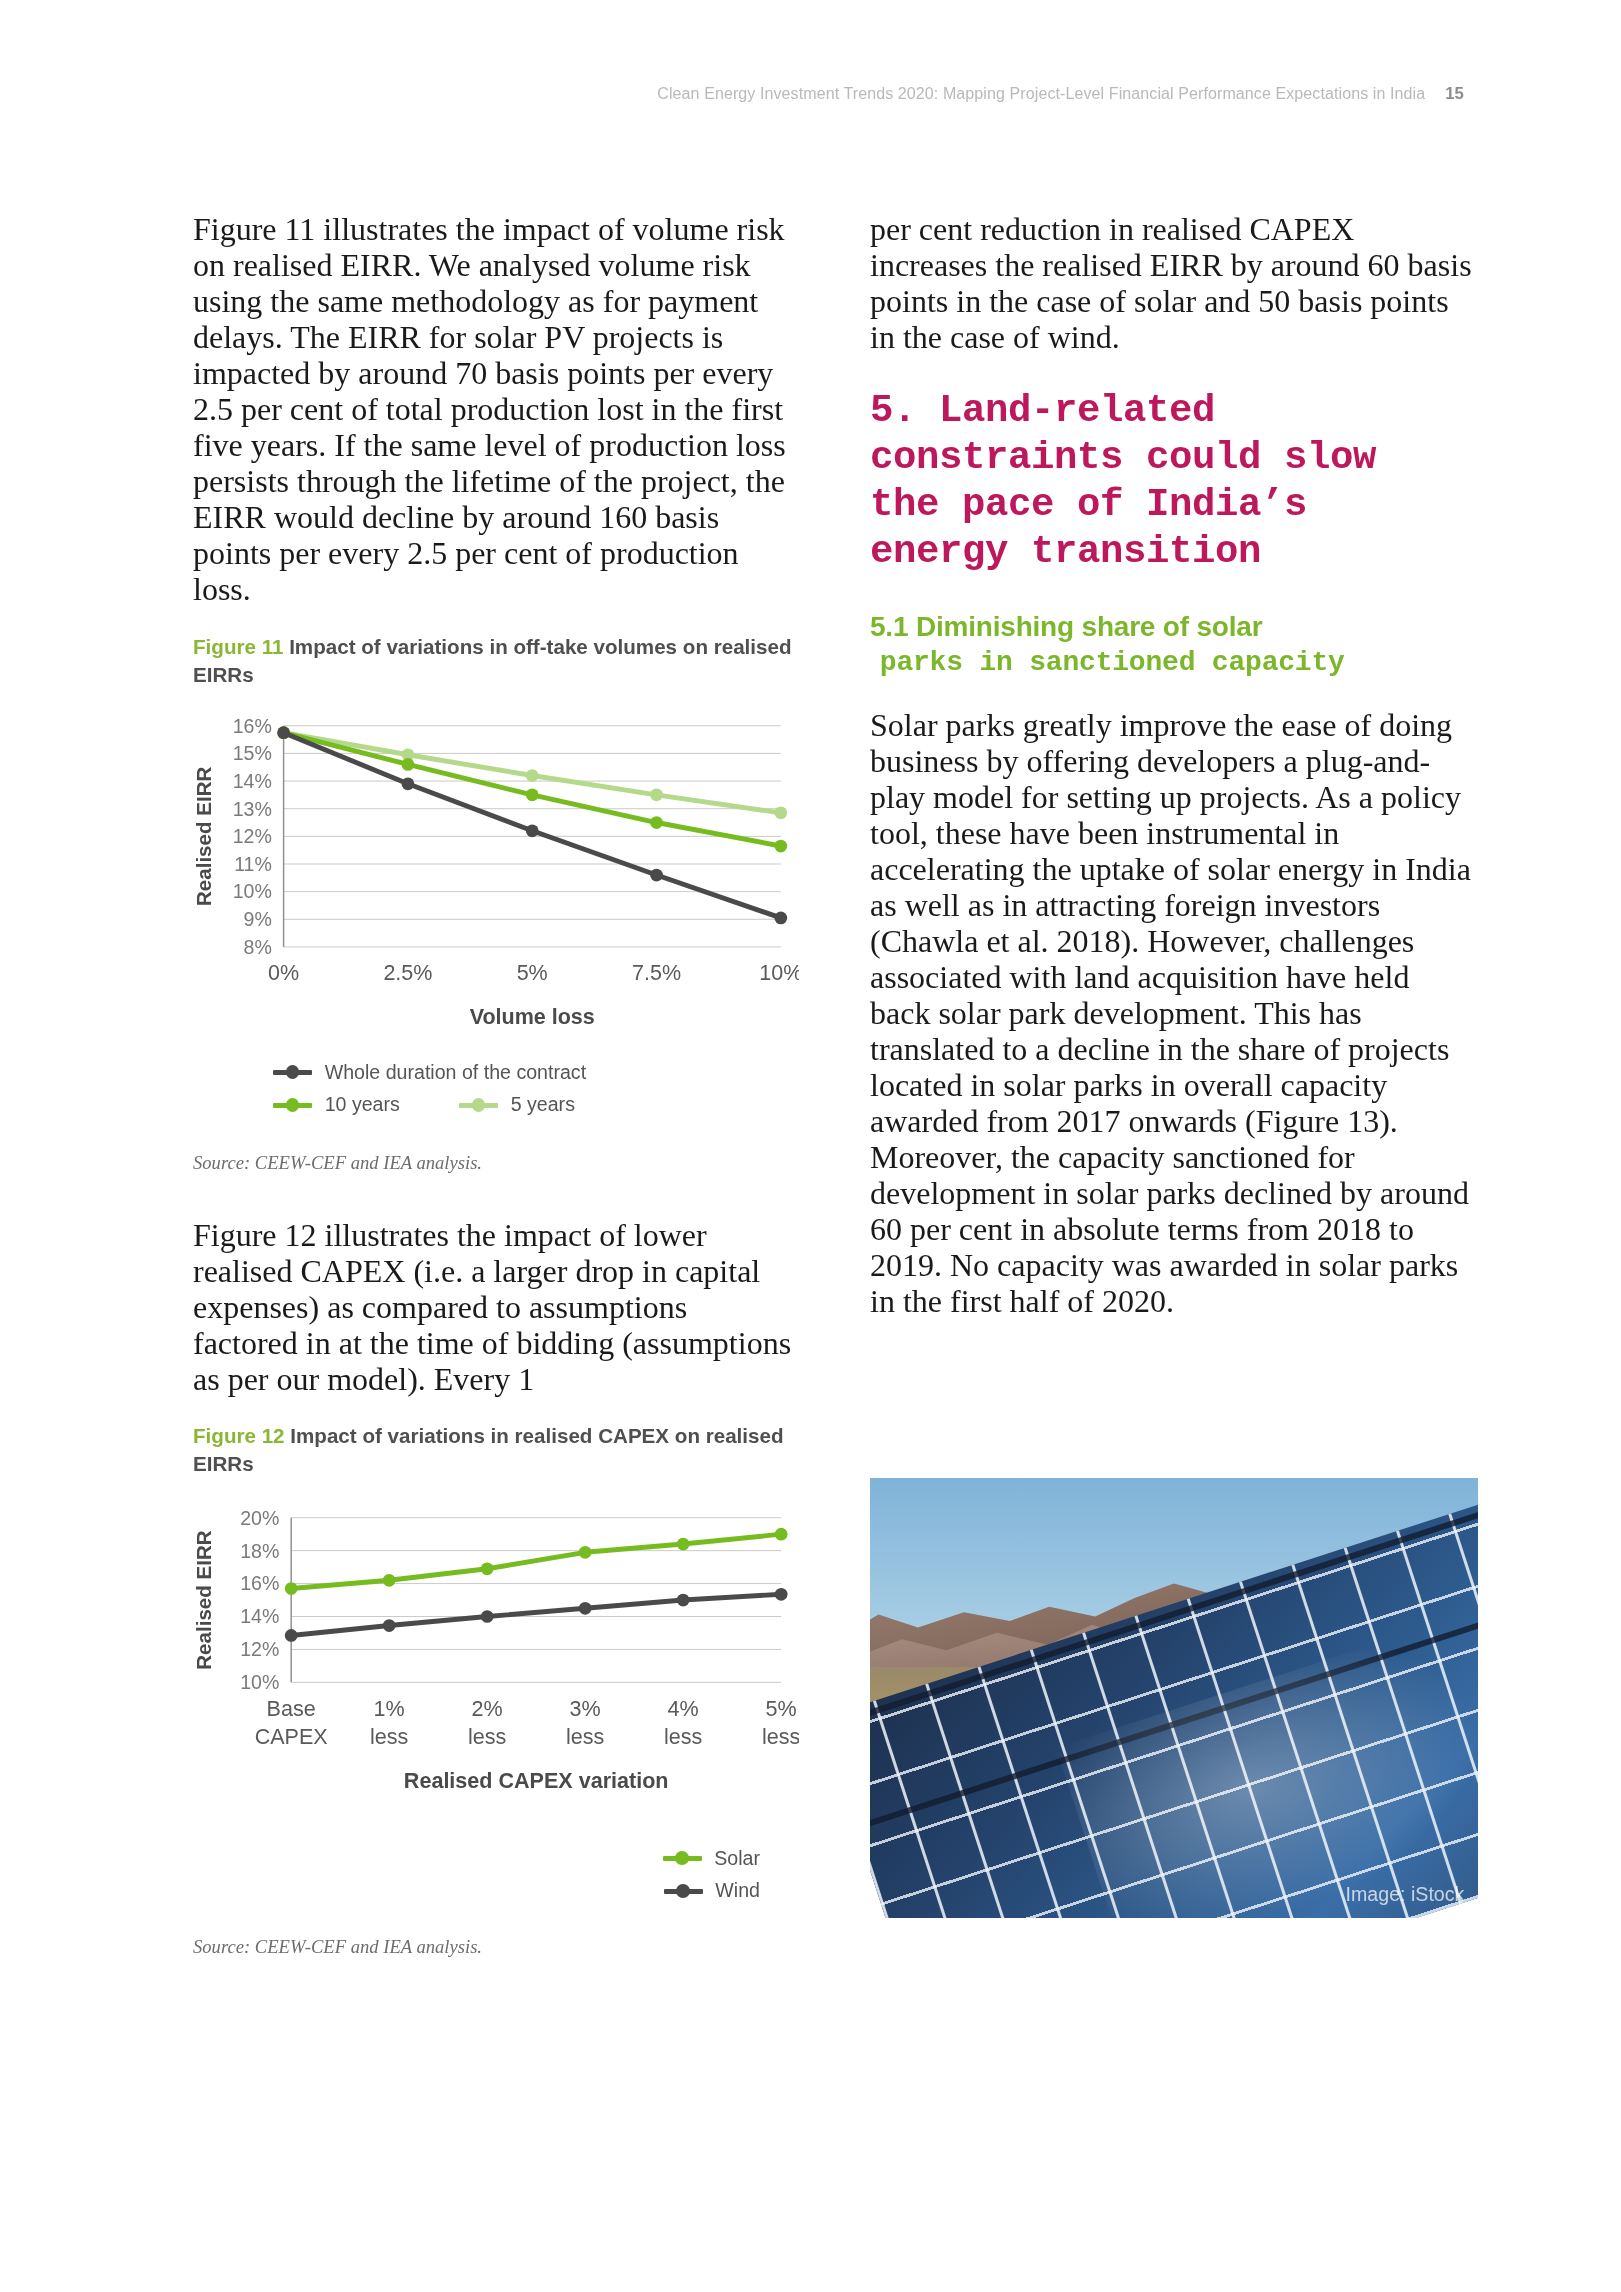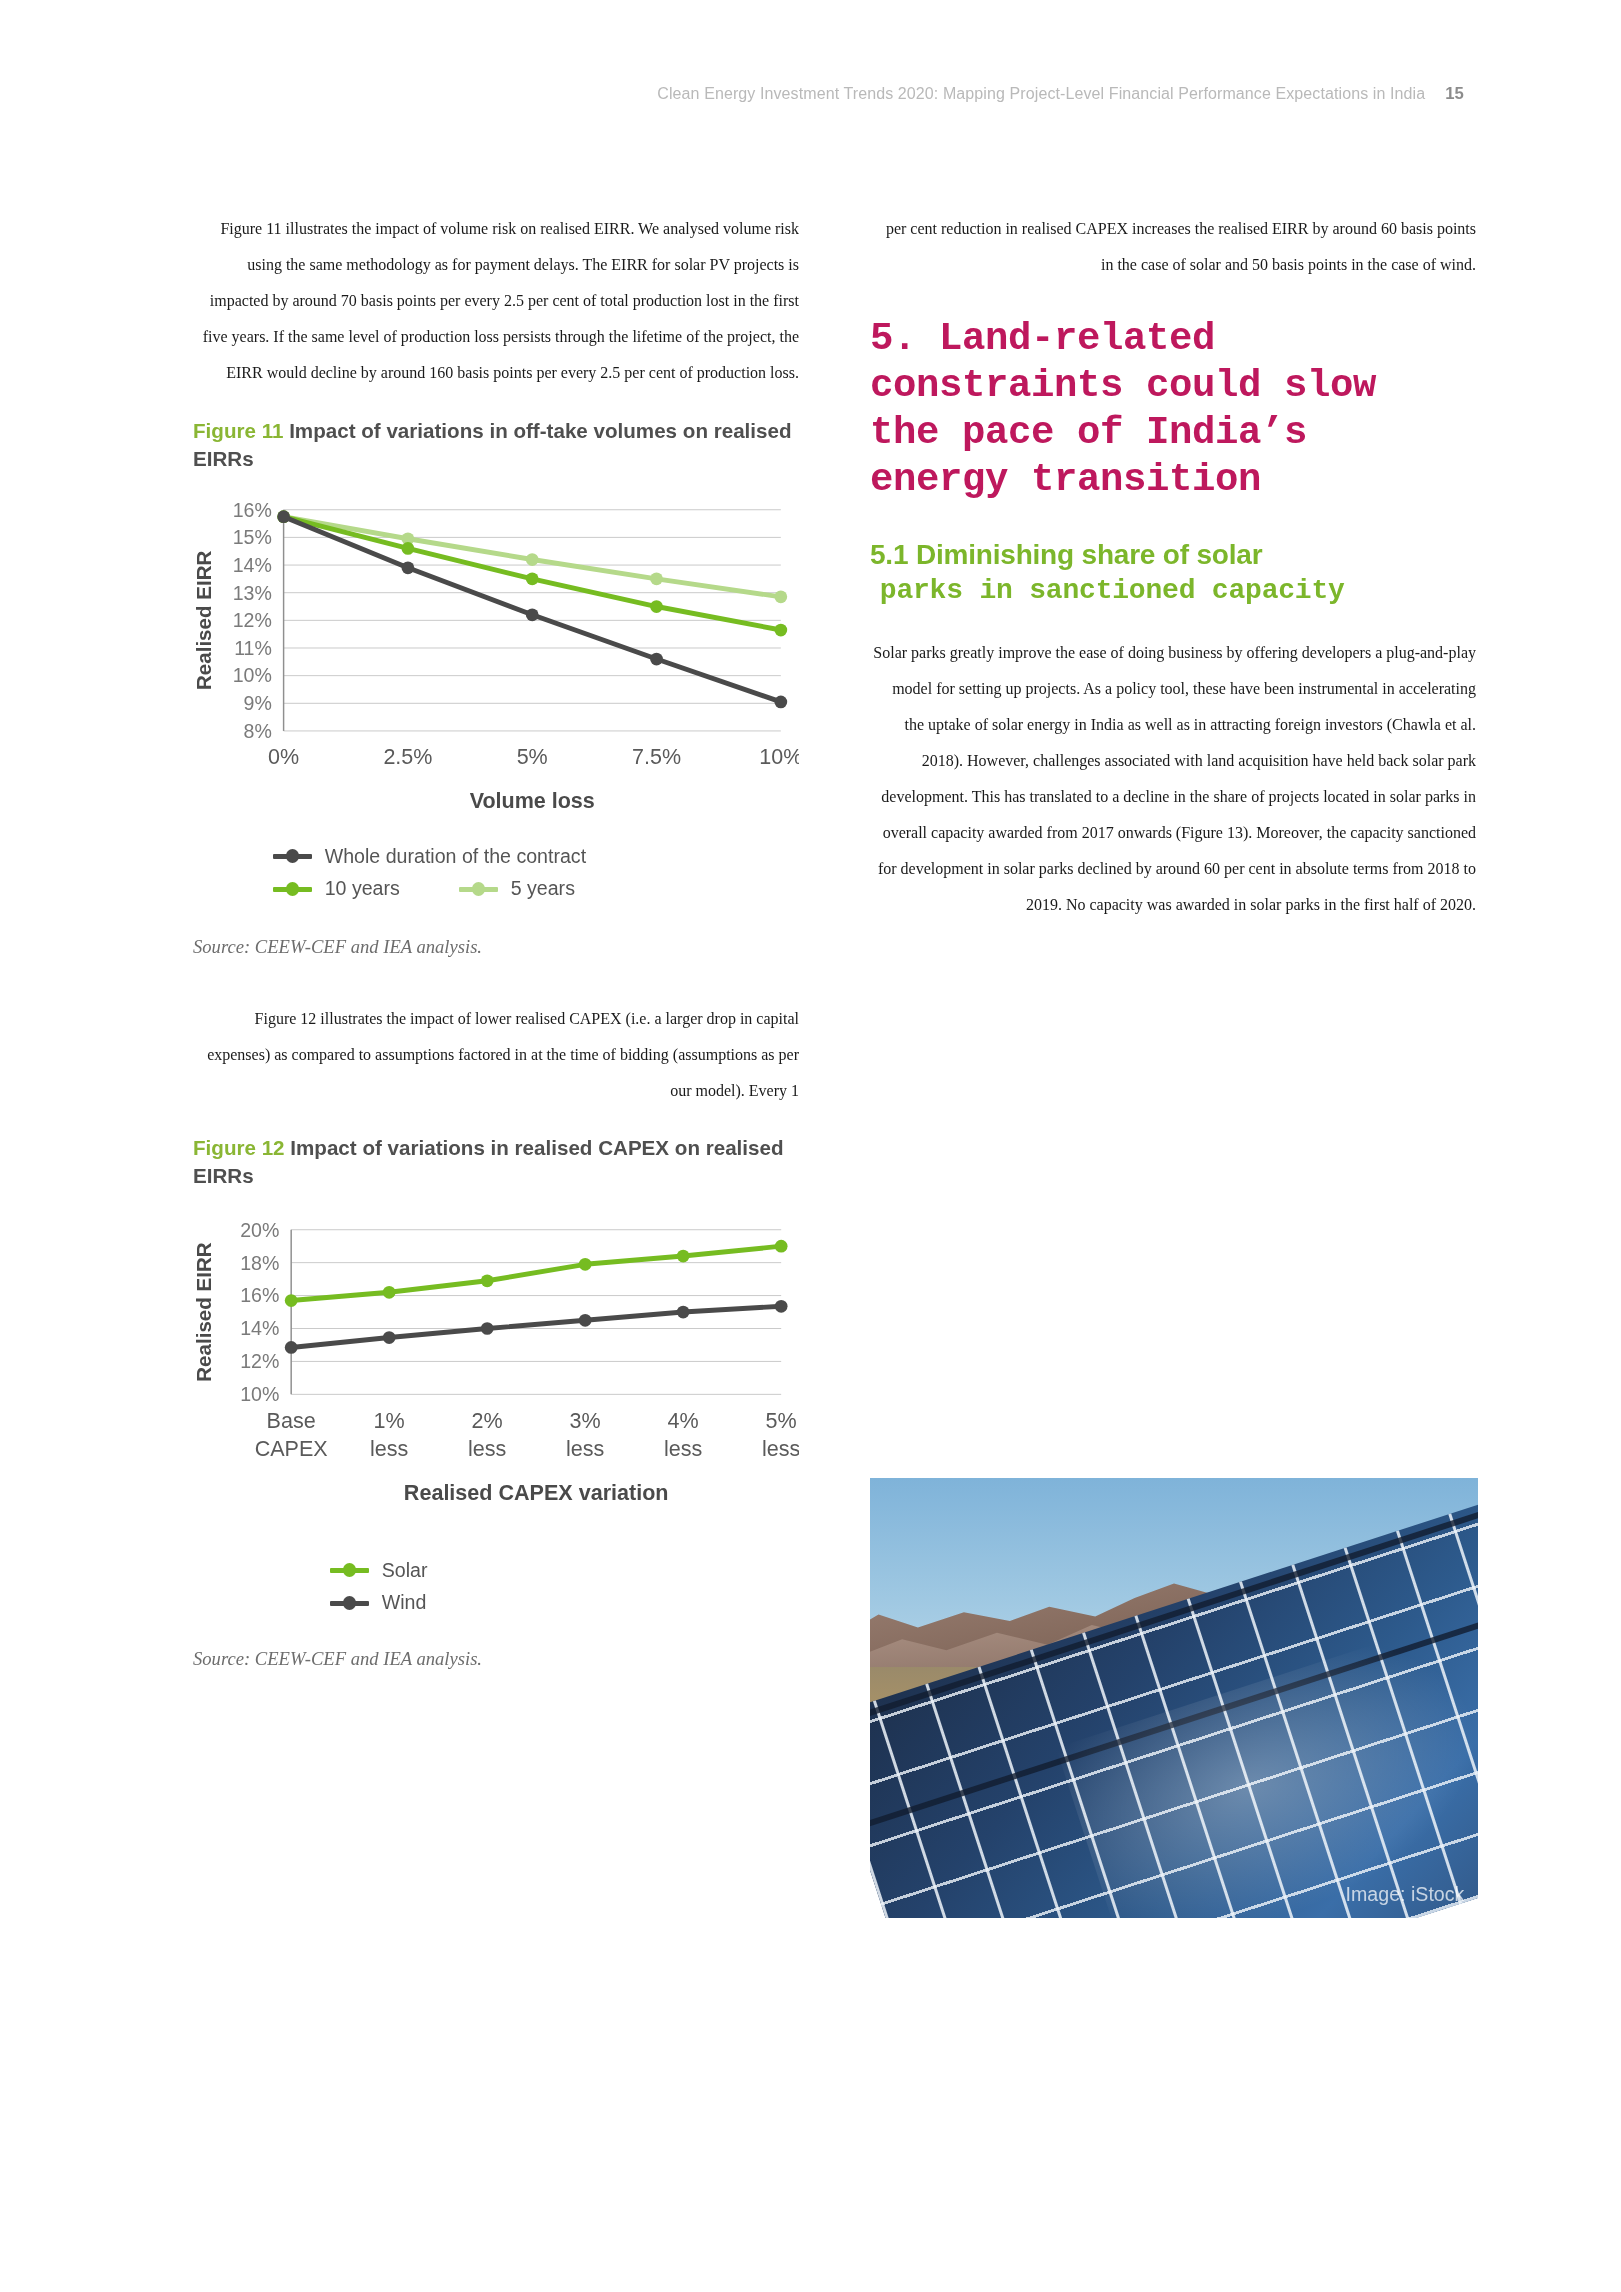--- a/index.html
+++ b/index.html
@@ -36,24 +36,24 @@
     position: absolute;
     top: 211px;
     width: 606px;
   }
   .col-left  { left: 193px; }
   .col-right { left: 870px; }
 
   p.body {
     margin: 0 0 25.5px 0;
     font-family: "Liberation Serif", serif;
-    font-size: 16px;
+    font-size: 32px;
     line-height: 36px;
     color: #1a1a1a;
-    text-align: right;
+    text-align: left;
   }
 
   
   h2.section-title {
     margin: 33px 12px 29px 0;
     font-family: Liberation Mono, monospace;
     font-weight: bold;
     font-size: 39px;
     line-height: 47px;
     color: #be185d;
@@ -92,20 +92,21 @@
   
   .chart-block { margin: 0 0 0 0; position: relative; }
   .chart-svg { display:block; }
 
   .legend {
     display: flex;
     flex-wrap: wrap;
     font-family: "Liberation Sans", sans-serif;
     font-size: 19.6px;
     color: #555;
+    align-items: flex-end;
   }
   .legend-item { display: flex; align-items: center; margin-right: 39px; margin-bottom: 9.8px; }
   .legend-key  { width: 39px; height: 13.7px; position: relative; margin-right: 12.7px; }
   .legend-key .bar {
     position: absolute; top: 4.9px; left: 0; width: 39px; height: 4.9px; border-radius: 1px;
   }
   .legend-key .dot {
     position: absolute; top: 0px; left: 12.7px; width: 13.7px; height: 13.7px; border-radius: 50%;
   }
 

